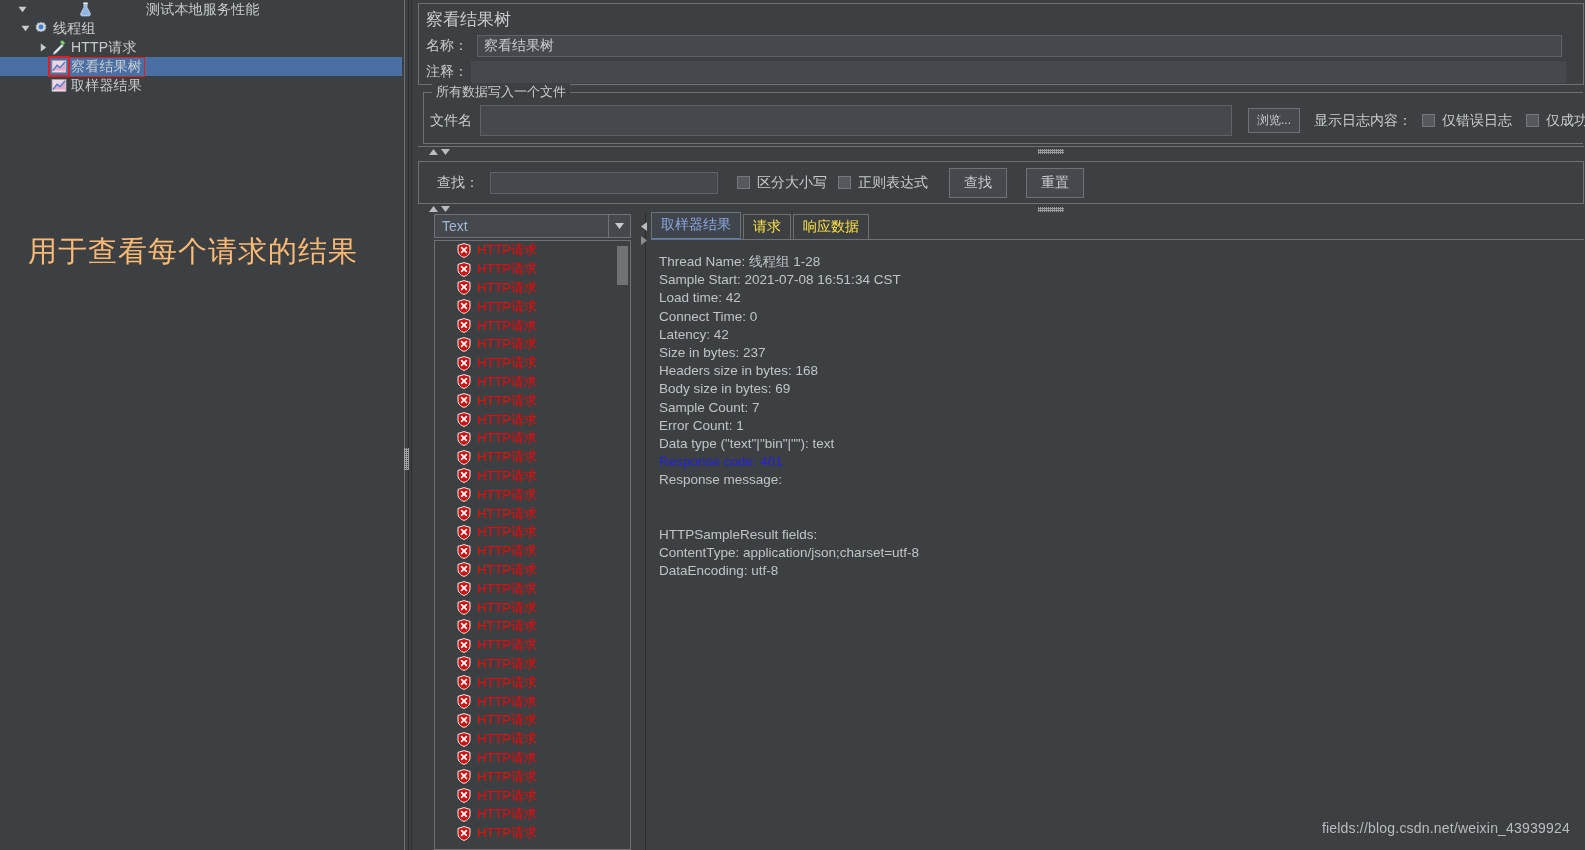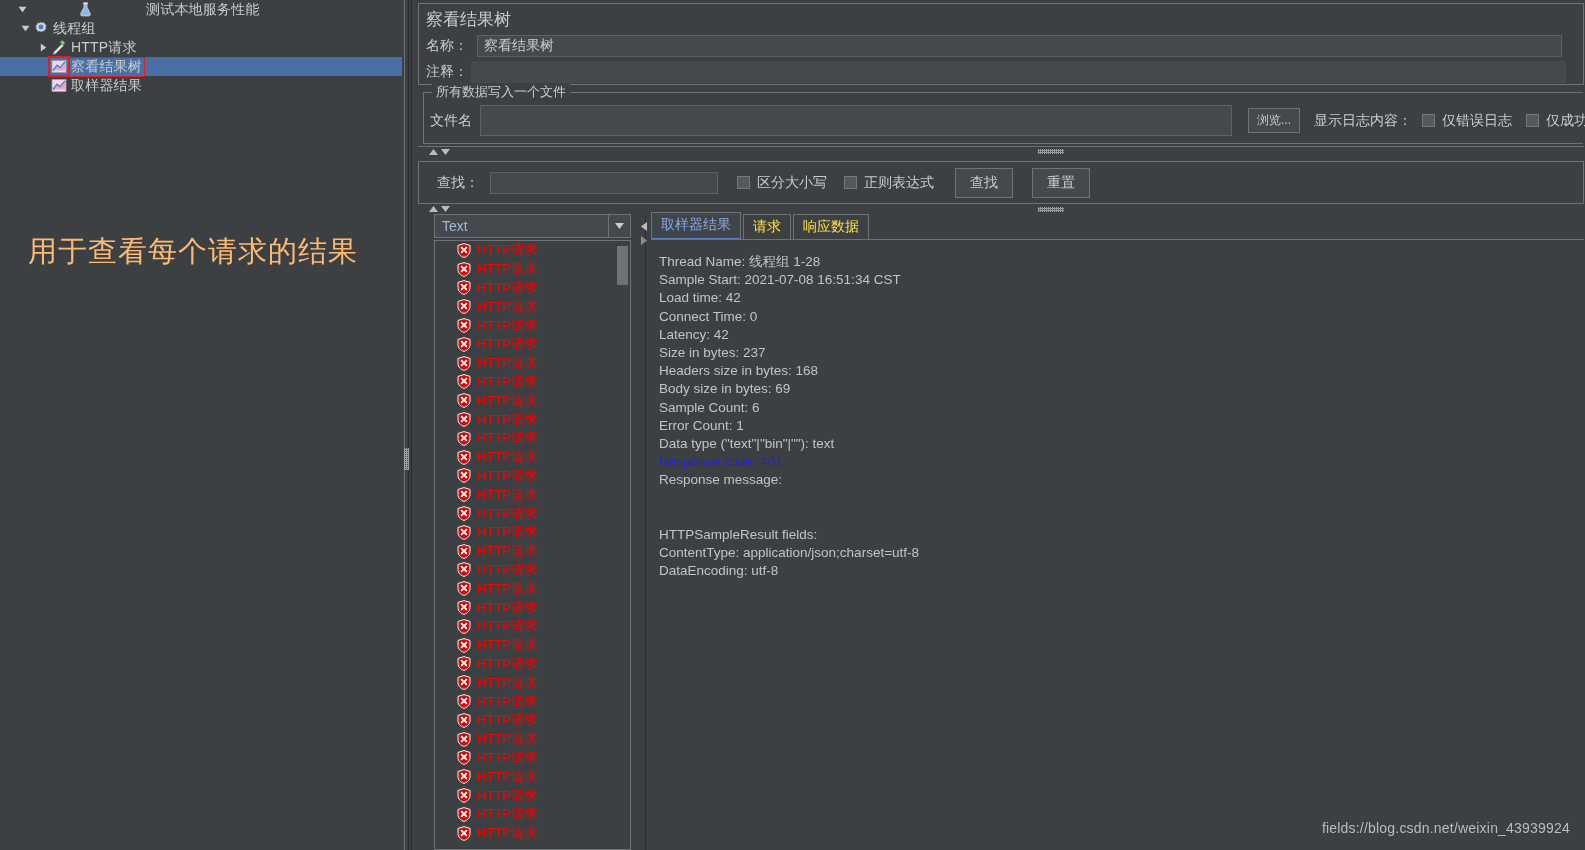--- a/index.html
+++ b/index.html
@@ -293,21 +293,21 @@
       <div class="dots" style="left:620px;"></div>
     </div>
 
     <div class="searchbox">
       <span class="fld-label">查找：</span>
       <input class="txtinput" style="width: 228px;" value="">
       <span class="cb-wrap" style="margin-left:8px;">
         <span class="cbx"></span>
         <span class="fld-label">区分大小写</span>
       </span>
-      <span class="cb-wrap" style="margin-left:6px;">
+      <span class="cb-wrap" style="">
         <span class="cbx"></span>
         <span class="fld-label">正则表达式</span>
       </span>
       <button class="btn big" style="margin-left:10px;">查找</button>
       <button class="btn big" style="margin-left:8px;">重置</button>
     </div>
 
     <div class="hsplit" style="left:6px; top:204px; width:1166px;">
       <div class="arrows" style="left:10px; top:1px;">
         <svg width="11" height="8" viewBox="0 0 11 8">
@@ -651,21 +651,21 @@
         <div class="tabline"></div>
         <div class="detailbody" id="detail-host">
             <div class="dline">Thread Name: 线程组 1-28</div>
             <div class="dline">Sample Start: 2021-07-08 16:51:34 CST</div>
             <div class="dline">Load time: 42</div>
             <div class="dline">Connect Time: 0</div>
             <div class="dline">Latency: 42</div>
             <div class="dline">Size in bytes: 237</div>
             <div class="dline">Headers size in bytes: 168</div>
             <div class="dline">Body size in bytes: 69</div>
-            <div class="dline">Sample Count: 6</div>
+            <div class="dline">Sample Count: 7</div>
             <div class="dline">Error Count: 1</div>
             <div class="dline">Data type ("text"|"bin"|""): text</div>
             <div class="dline code">Response code: 401</div>
             <div class="dline">Response message:</div>
             <div class="dline blank"> </div>
             <div class="dline blank"> </div>
             <div class="dline">HTTPSampleResult fields:</div>
             <div class="dline">ContentType: application/json;charset=utf-8</div>
             <div class="dline">DataEncoding: utf-8</div>
           </div>

